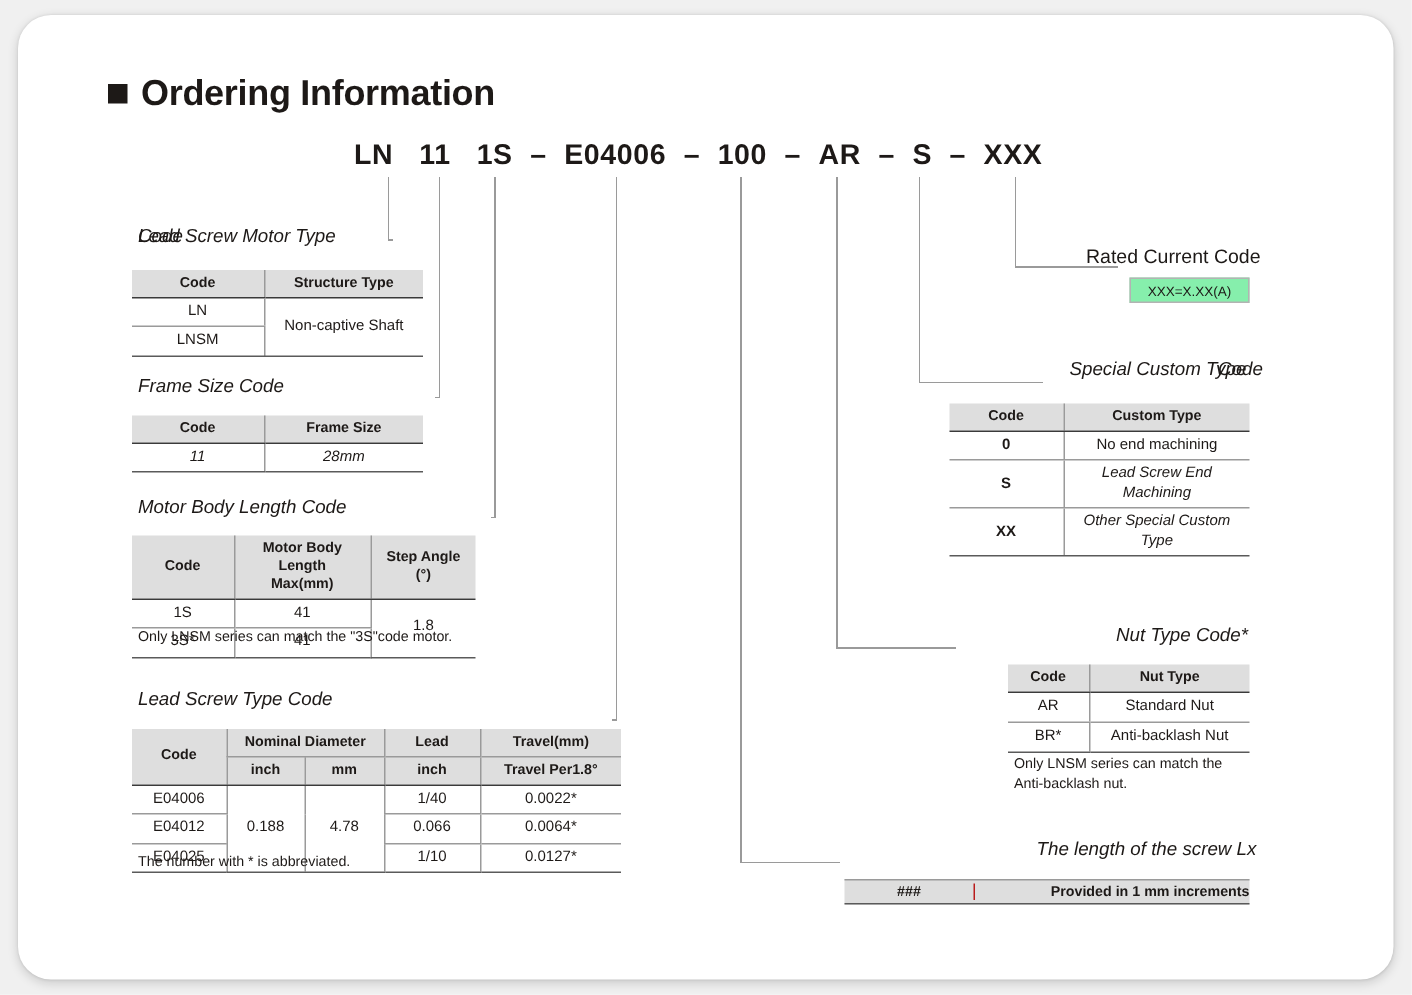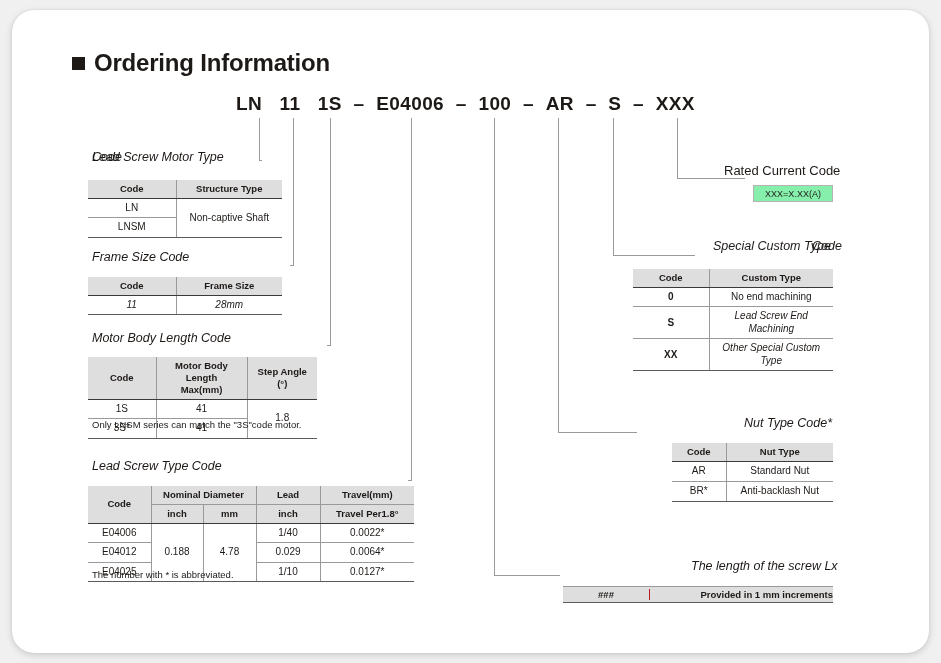--- a/index.html
+++ b/index.html
@@ -251,21 +251,21 @@
     <tbody>
       <tr>
         <td>E04006</td>
         <td class="vsep" rowspan="3" style="border-bottom:1.4px solid #5a5a5a">0.188</td>
         <td class="vsep" rowspan="3" style="border-bottom:1.4px solid #5a5a5a">4.78</td>
         <td class="vsep">1/40</td>
         <td class="vsep">0.0022*</td>
       </tr>
       <tr>
         <td>E04012</td>
-        <td class="vsep">0.029</td>
+        <td class="vsep">0.066</td>
         <td class="vsep">0.0064*</td>
       </tr>
       <tr>
         <td>E04025</td>
         <td class="vsep">1/10</td>
         <td class="vsep">0.0127*</td>
       </tr>
     </tbody>
   </table>
 
@@ -317,20 +317,21 @@
         <td style="height:20px">AR</td>
         <td class="vsep">Standard Nut</td>
       </tr>
       <tr>
         <td style="height:20px">BR*</td>
         <td class="vsep">Anti-backlash Nut</td>
       </tr>
     </tbody>
   </table>
 
+  <div class="note" style="left:676px; top:504px; width:160px;">Only LNSM series can match the Anti-backlash nut.</div>
 
   <div class="sec-title" style="left:691px; top:559px;">The length of the screw Lx</div>
 
   <div class="banner" style="left:563px; top:586px; width:270px; height:17px;">
     <span class="c1">###</span>
     <span class="c2">Provided in 1 mm increments</span>
   </div>
 
 </div>
 

